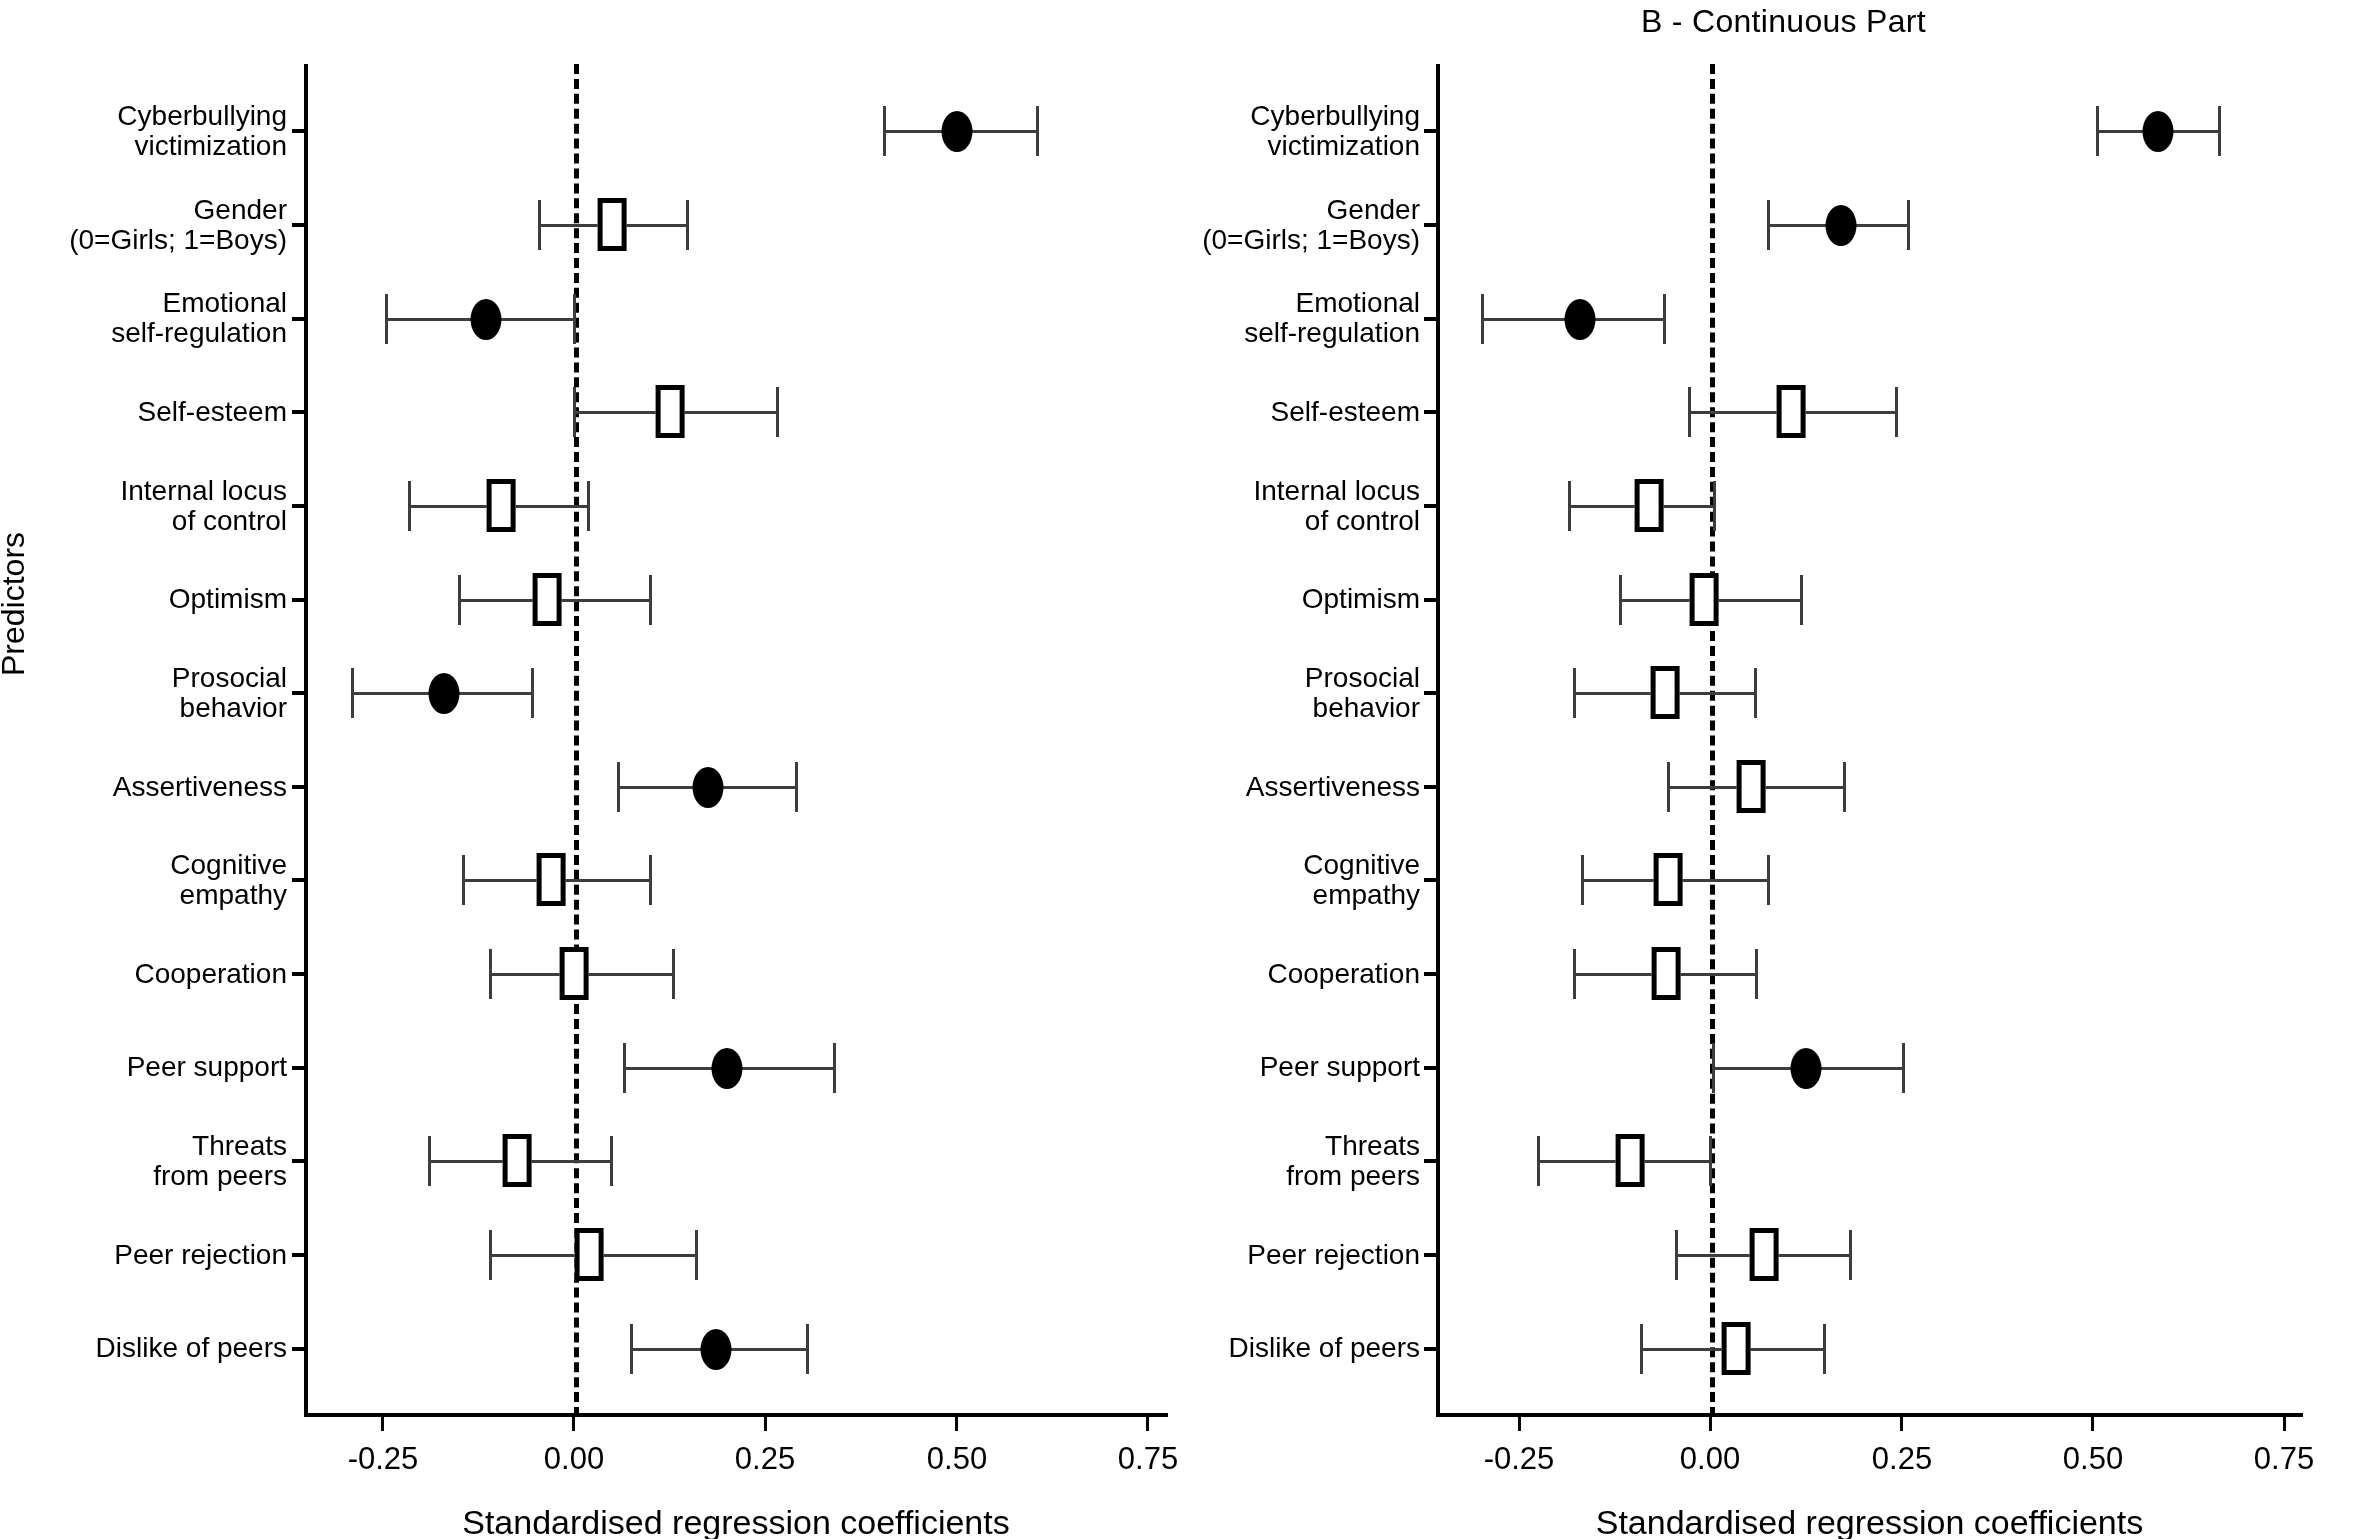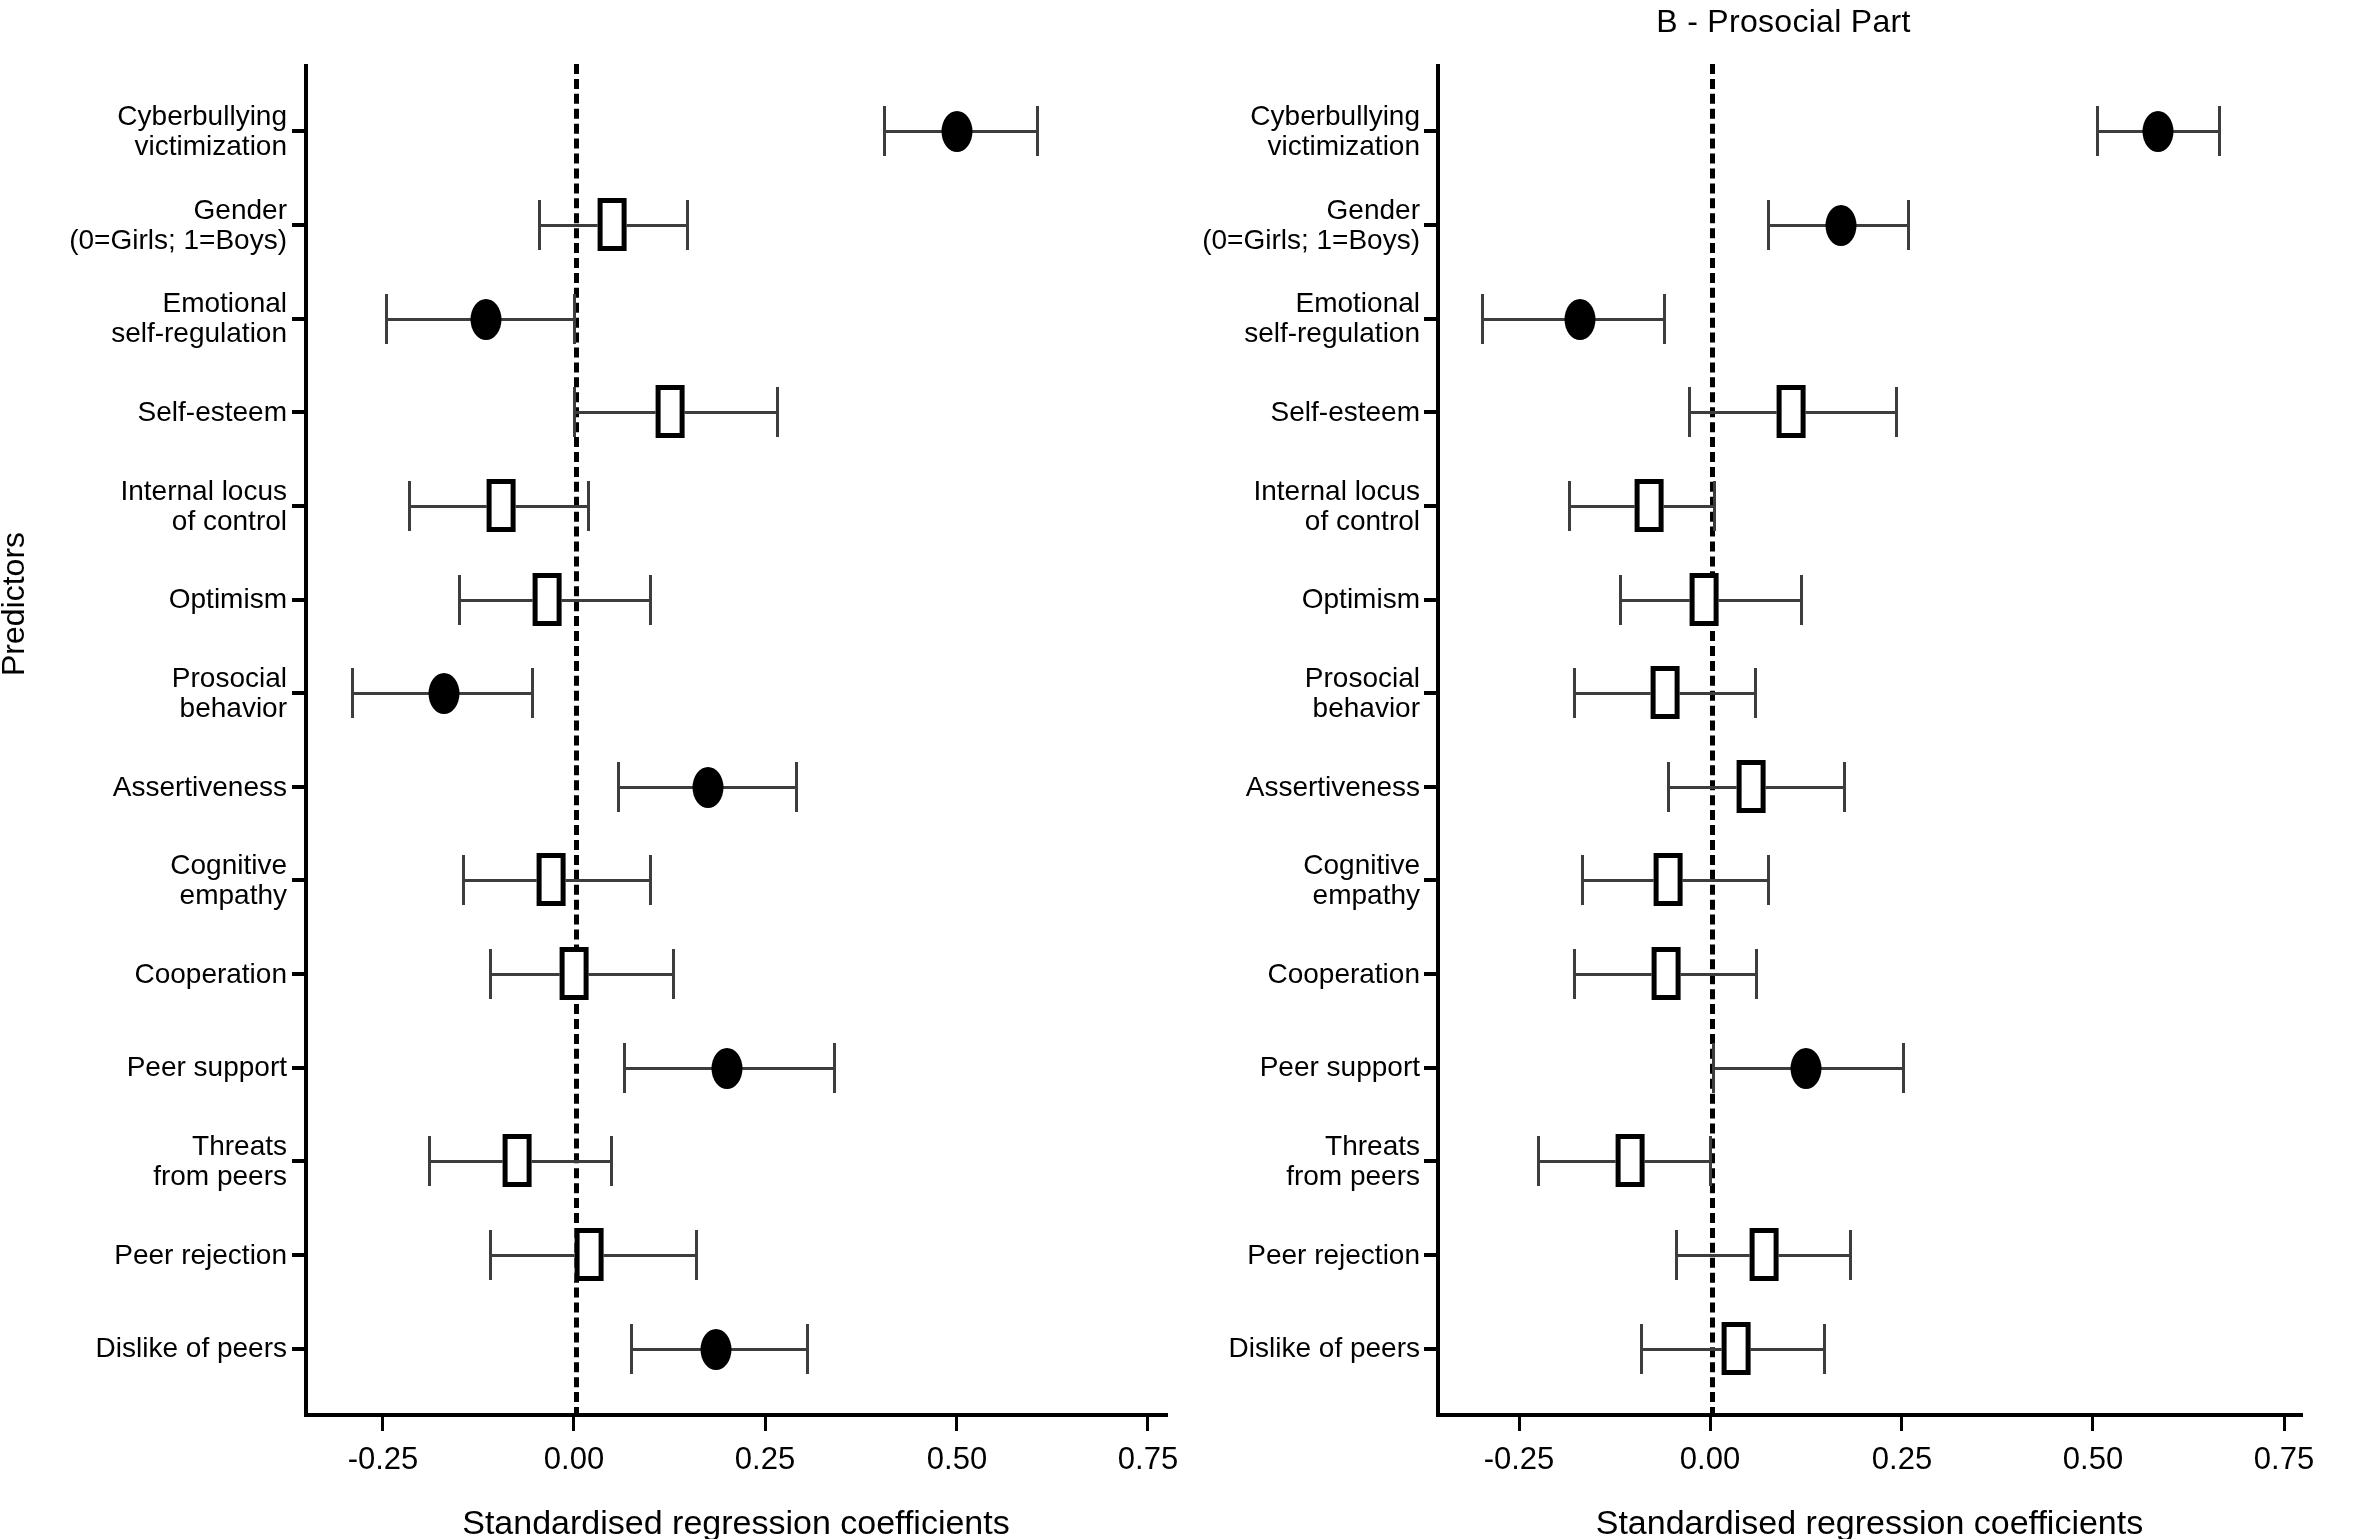--- a/index.html
+++ b/index.html
@@ -189,21 +189,21 @@
 empathy</div>
       <div class="ylabel-text" style="top: 974px; right: 902px;">Cooperation</div>
       <div class="ylabel-text" style="top: 1067px; right: 902px;">Peer support</div>
       <div class="ylabel-text" style="top: 1161px; right: 902px;">Threats
 from peers</div>
       <div class="ylabel-text" style="top: 1255px; right: 902px;">Peer rejection</div>
       <div class="ylabel-text" style="top: 1348px; right: 902px;">Dislike of peers</div>
     </div>
 
   <div class="panel" id="panel-b">
-    <div class="panel-title">B - Prosocial Part</div>
+    <div class="panel-title">B - Continuous Part</div>
     <div class="plot" id="plot-b" style="left: 247px; top: 64px; width: 867px; height: 1353px;">
         <div class="axis-y"></div>
         <div class="axis-x"></div>
         <div class="tick-x" style="left: 82px;"></div>
         <div class="tick-x-label" style="left: 83px;">-0.25</div>
         <div class="tick-x" style="left: 273px;"></div>
         <div class="tick-x-label" style="left: 274px;">0.00</div>
         <div class="tick-x" style="left: 464px;"></div>
         <div class="tick-x-label" style="left: 466px;">0.25</div>
         <div class="tick-x" style="left: 655px;"></div>

